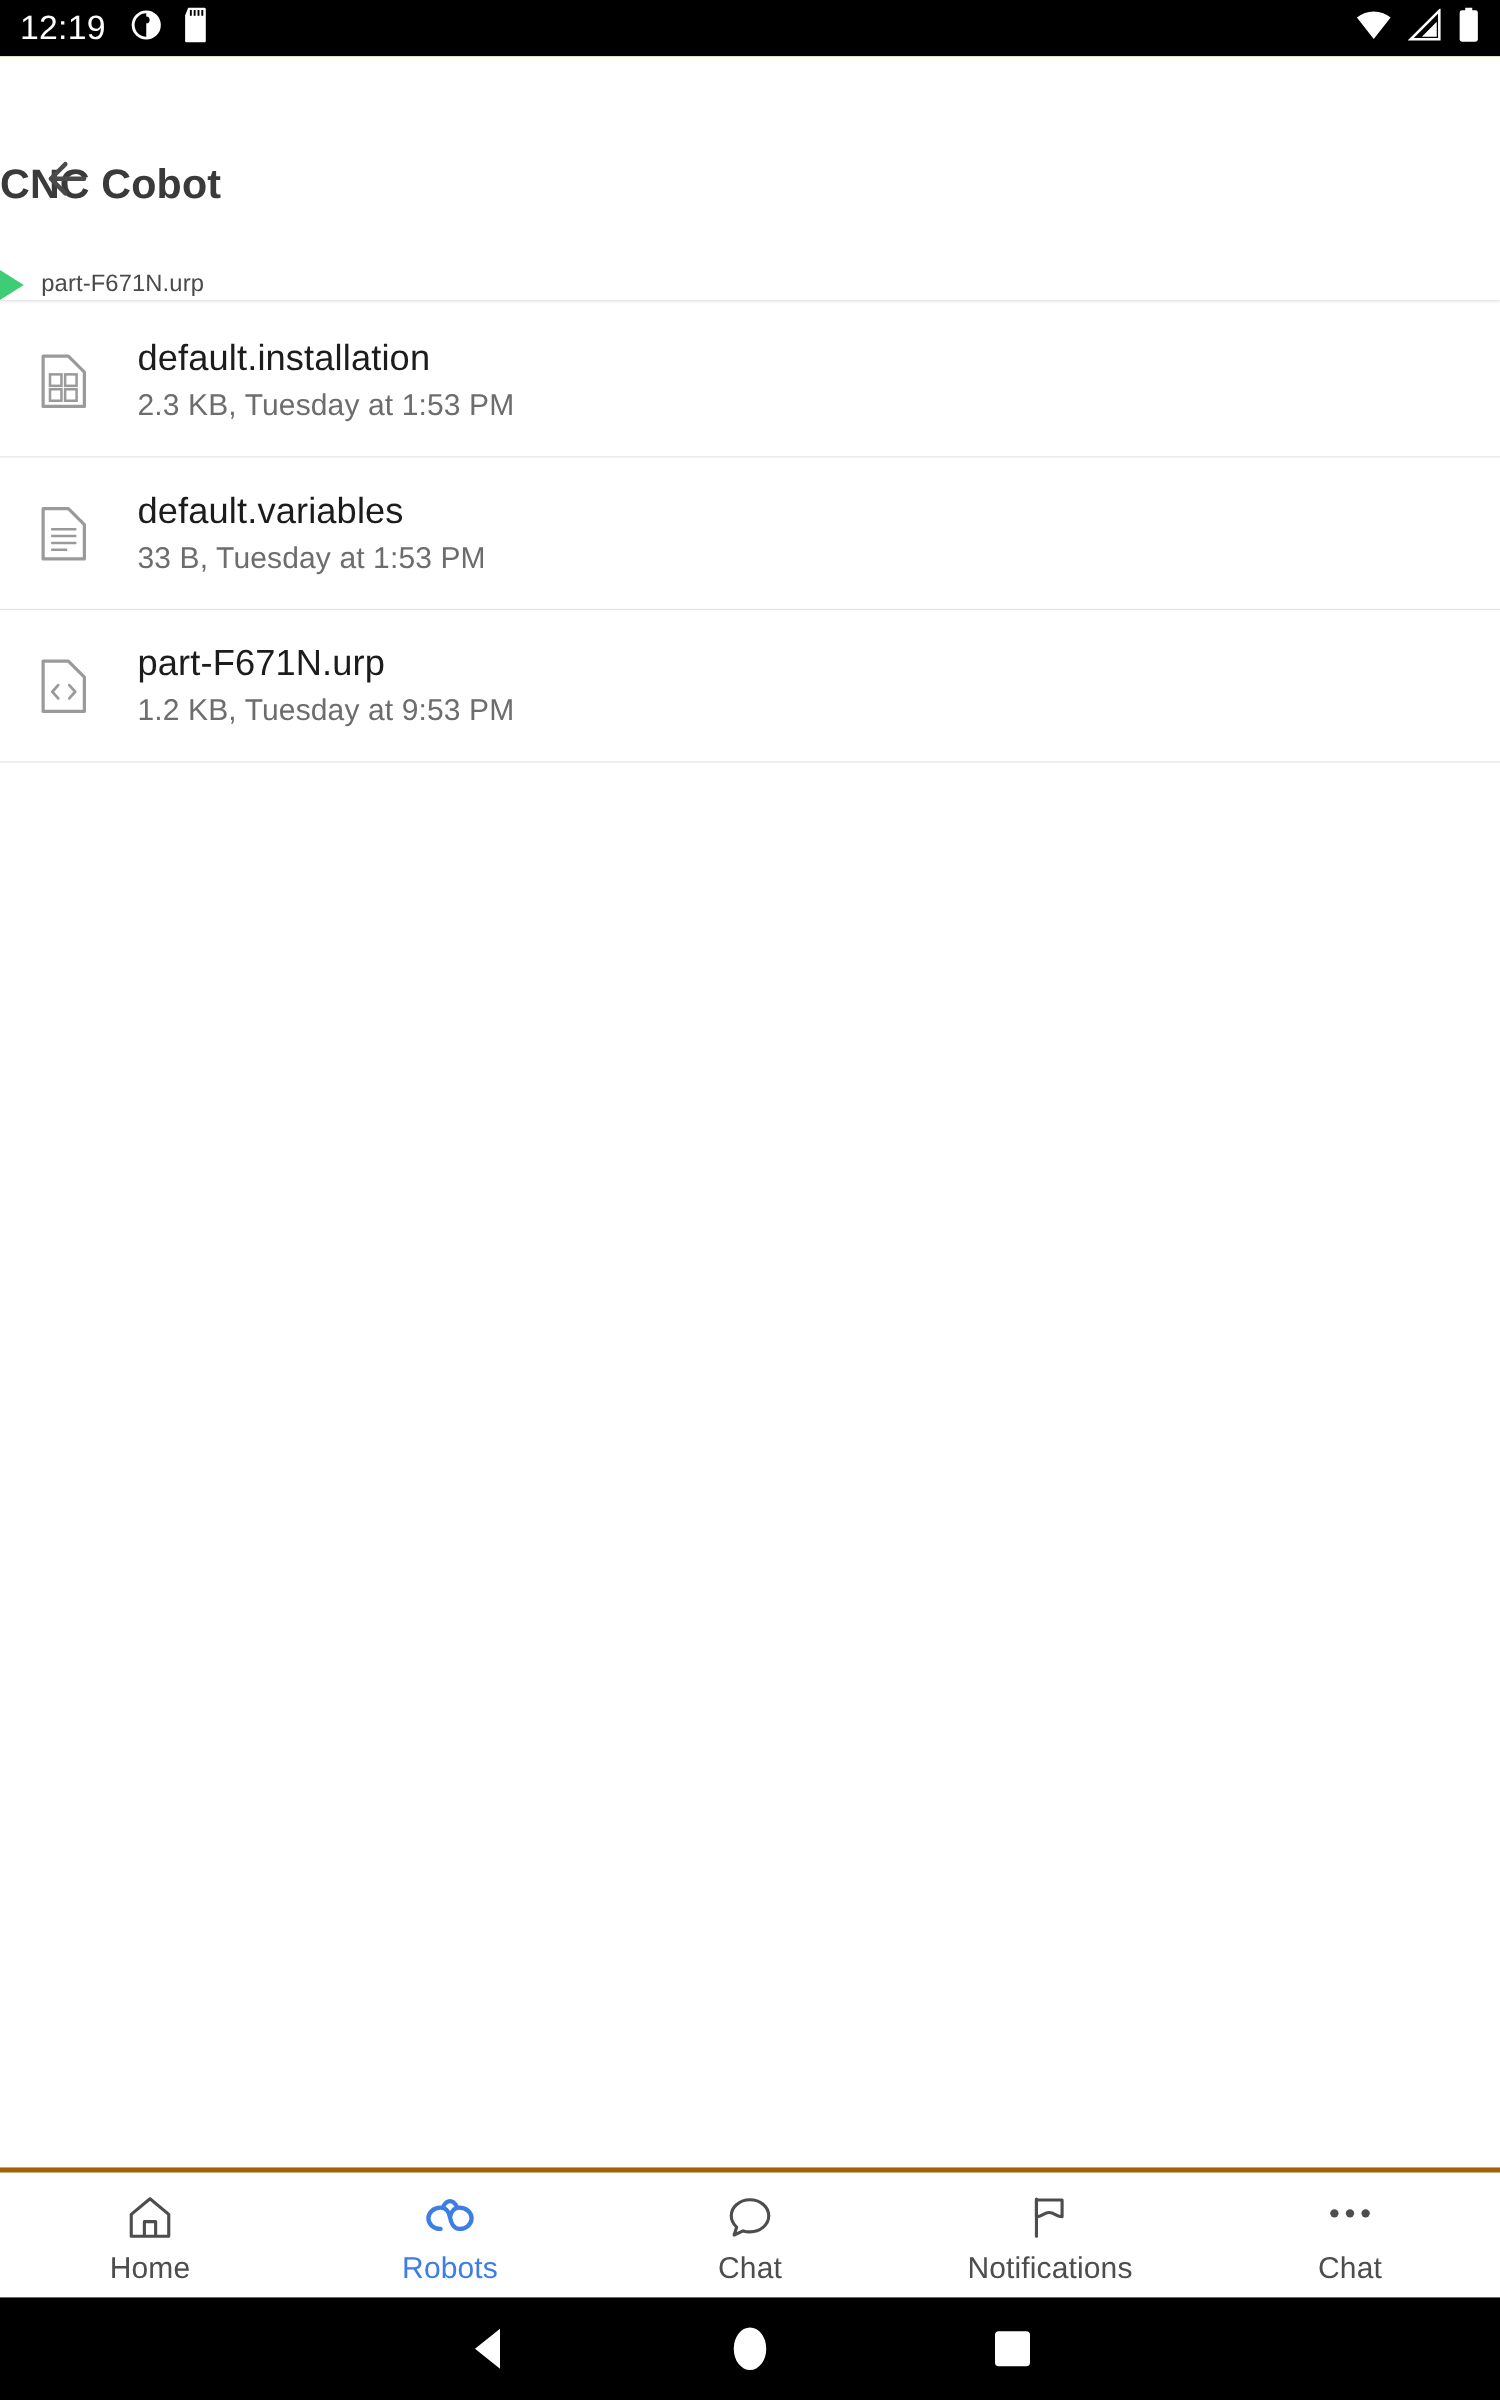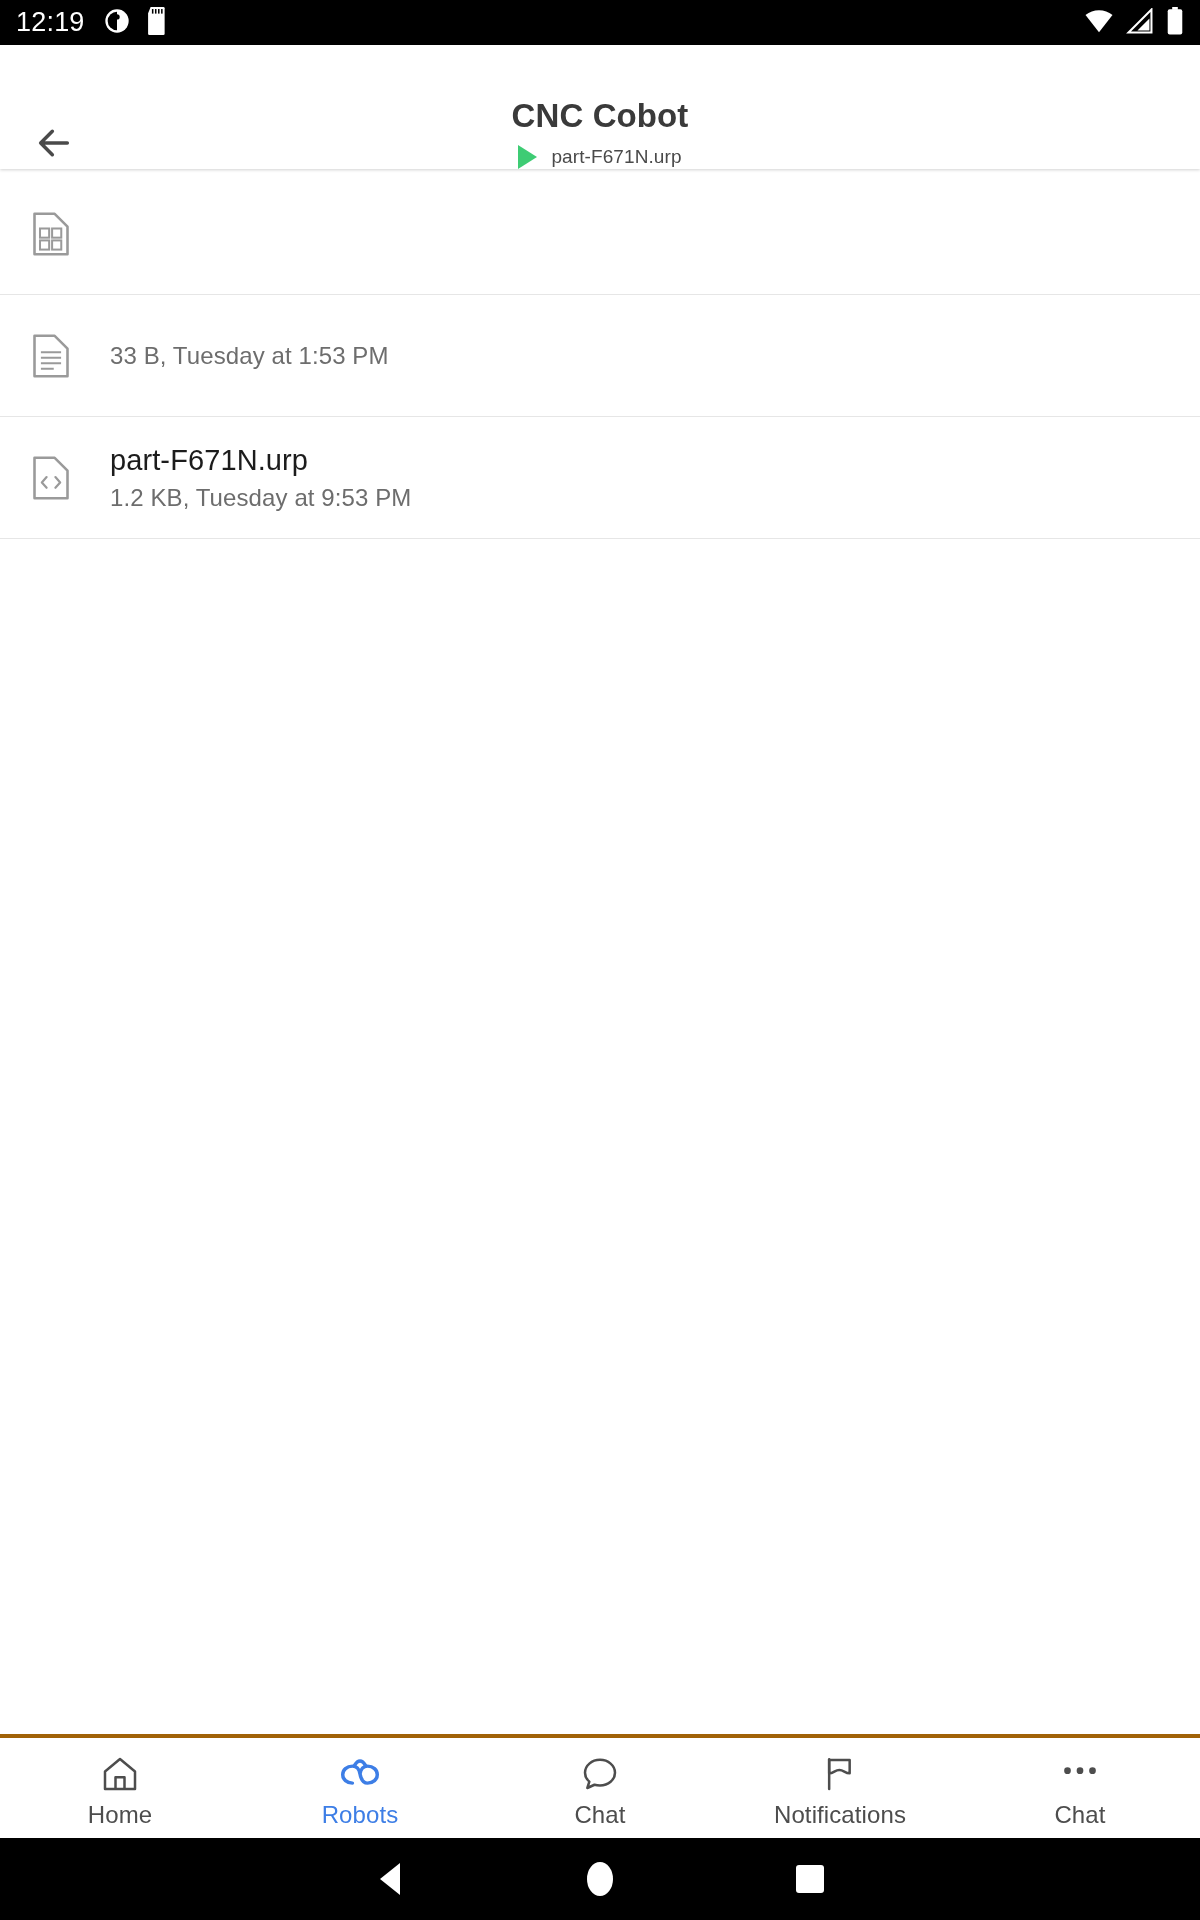--- a/index.html
+++ b/index.html
@@ -29,22 +29,23 @@
     display:flex; align-items:flex-start;
     box-shadow:0 1px 3px rgba(0,0,0,0.18);
     z-index:5;
   }
   .back-btn {
     position:absolute; left:30px; top:76px;
     width:48px; height:48px; display:flex; align-items:center; justify-content:center;
     cursor:pointer;
   }
   .header-center {
-    width:100%; display:flex; flex-direction:column; align-items:center; justify-content:center;
-    padding-top:52px;
+    width:100%; display:flex; flex-direction:column; justify-content:center;
+    padding-top:83px;
+    gap:40px;
   }
   .header-title {
     font-size:33px; color:#3a3a3a; font-weight:bold; letter-spacing:0.1px; line-height:1.15;
   }
   .header-sub {
     display:flex; align-items:center; gap:14px; margin-top:10px;
   }
   .play-tri {
     width:0; height:0;
     border-left:19px solid #3ecc74;
@@ -166,31 +167,36 @@
     <div class="list-item">
       <span class="item-icon">
         <svg width="38" height="44" viewBox="0 0 20 24">
           <path d="M1 1 h11 l7 7 v15 h-18 z" fill="none" stroke="#9a9a9a" stroke-width="1.4" stroke-linejoin="round"></path>
           <rect x="4" y="9" width="5" height="5" fill="none" stroke="#9a9a9a" stroke-width="1.1"></rect>
           <rect x="10.6" y="9" width="5" height="5" fill="none" stroke="#9a9a9a" stroke-width="1.1"></rect>
           <rect x="4" y="15.5" width="5" height="5" fill="none" stroke="#9a9a9a" stroke-width="1.1"></rect>
           <rect x="10.6" y="15.5" width="5" height="5" fill="none" stroke="#9a9a9a" stroke-width="1.1"></rect>
         </svg>
       </span>
+      <span class="item-text">
+        <span class="item-name">default.installation</span>
+        <span class="item-meta">2.3 KB, Tuesday at 1:53 PM</span>
+      </span>
       <span class="item-divider"></span>
     </div>
 
     <div class="list-item">
       <span class="item-icon">
         <svg width="38" height="44" viewBox="0 0 20 24">
           <path d="M1 1 h11 l7 7 v15 h-18 z" fill="none" stroke="#9a9a9a" stroke-width="1.4" stroke-linejoin="round"></path>
           <path d="M4.5 10 h11 M4.5 13 h11 M4.5 16 h11 M4.5 19 h7" stroke="#9a9a9a" stroke-width="1.1" fill="none"></path>
         </svg>
       </span>
       <span class="item-text">
+        <span class="item-name">default.variables</span>
         <span class="item-meta">33 B, Tuesday at 1:53 PM</span>
       </span>
       <span class="item-divider"></span>
     </div>
 
     <div class="list-item">
       <span class="item-icon">
         <svg width="38" height="44" viewBox="0 0 20 24">
           <path d="M1 1 h11 l7 7 v15 h-18 z" fill="none" stroke="#9a9a9a" stroke-width="1.4" stroke-linejoin="round"></path>
           <path d="M7.6 11.5 L5 14.4 L7.6 17.3 M12.4 11.5 L15 14.4 L12.4 17.3" fill="none" stroke="#9a9a9a" stroke-width="1.2" stroke-linecap="round" stroke-linejoin="round"></path>

